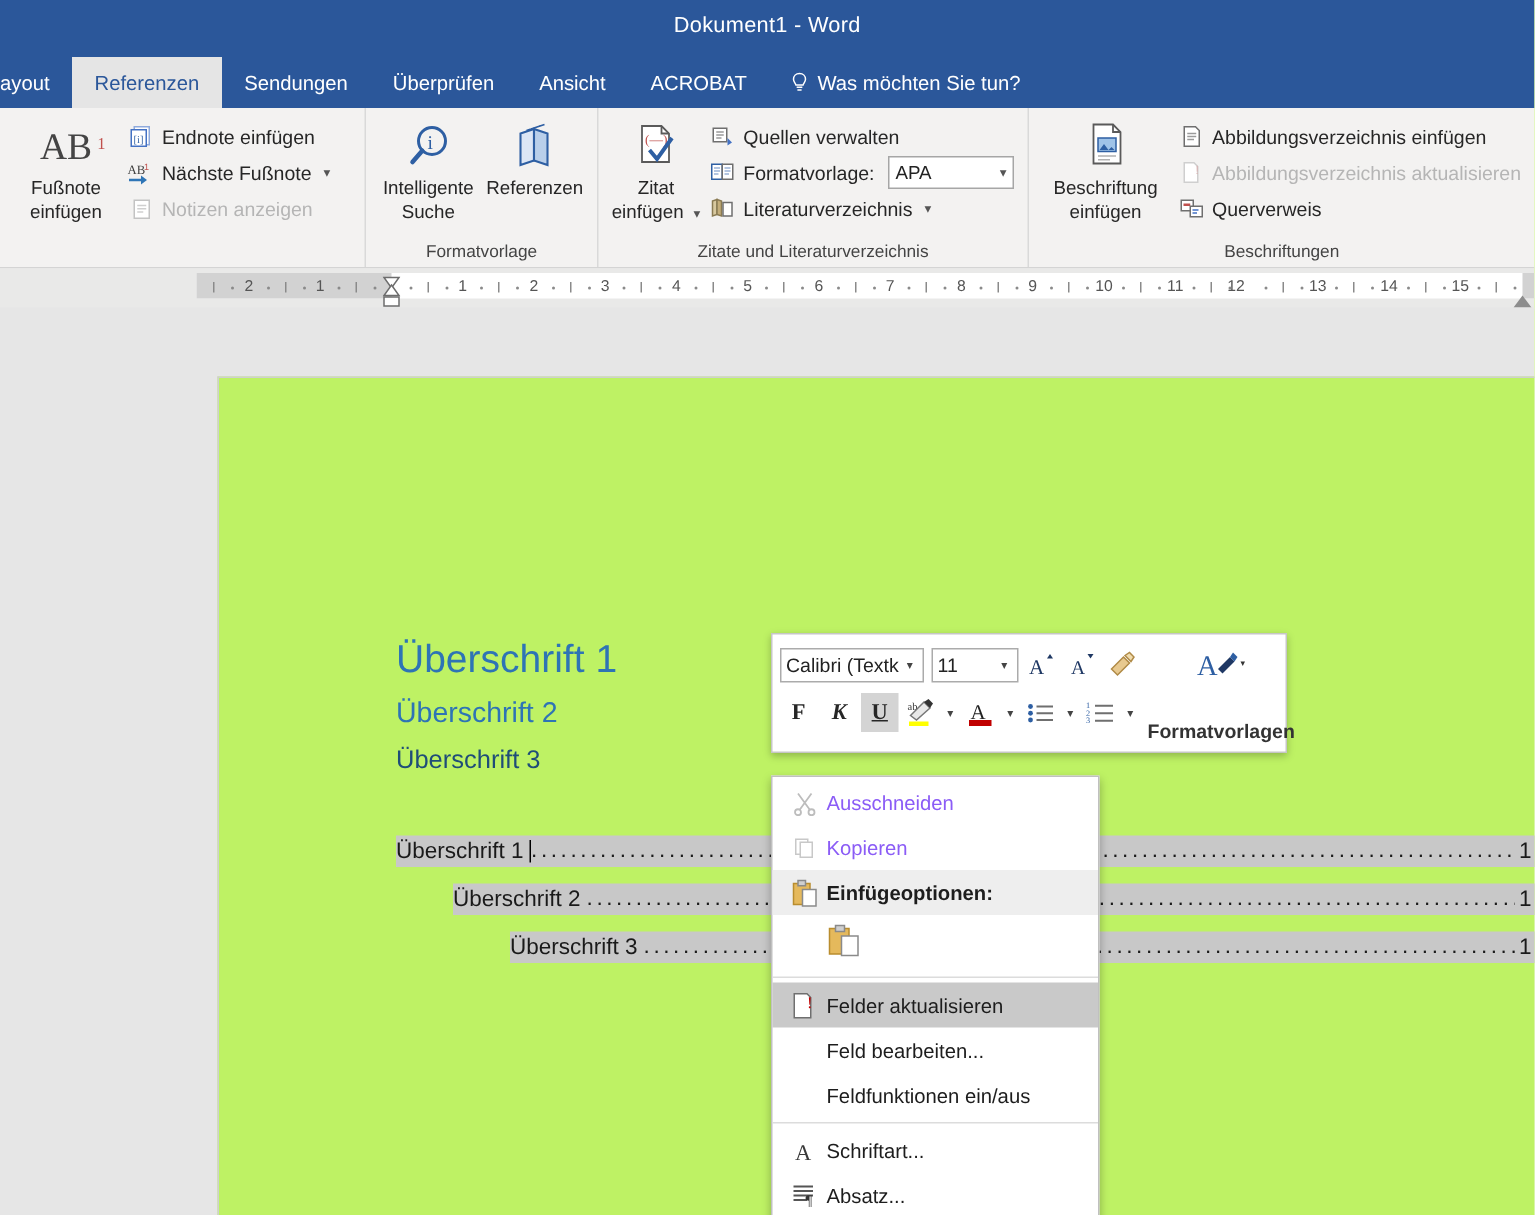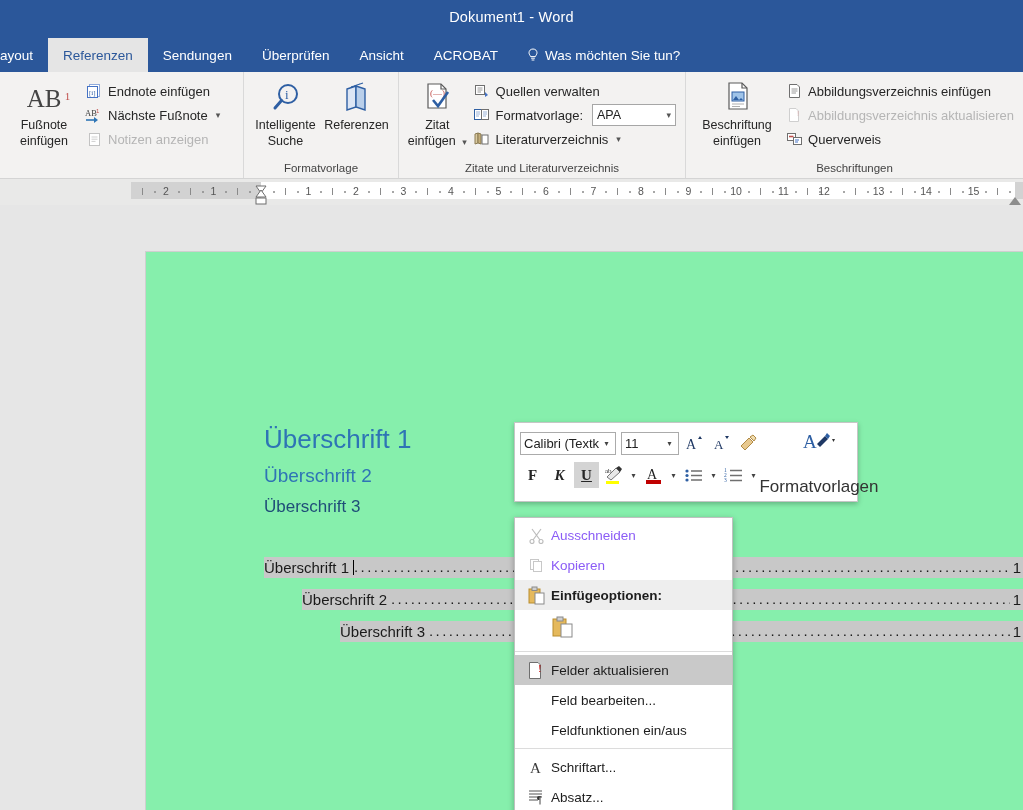--- a/index.html
+++ b/index.html
@@ -102,21 +102,21 @@
   .indent-bot{
     position:absolute;left:255px;top:10px;width:12px;height:10px;
   }
   .rt-marker{position:absolute;right:2px;top:18px;width:0;height:0;border-left:6px solid transparent;border-right:6px solid transparent;border-bottom:8px solid #8d8d8d;}
 
   
   .canvas{
     position:absolute;left:0;right:0;top:205px;bottom:0;background:#e6e6e6;
   }
   .page{
-    position:absolute;left:145px;top:46px;right:0;bottom:0;background:#86efac;
+    position:absolute;left:145px;top:46px;right:0;bottom:0;background:#bef264;
     border-top:1px solid #cfcfcf;border-left:1px solid #cfcfcf;
   }
 
   .doc{position:absolute;left:118px;top:170px;right:0;}
   .h1{font-family:"Liberation Sans",sans-serif;font-size:26px;color:#2e74b5;font-weight:400;margin:0;line-height:34px;}
   .h2{font-family:"Liberation Sans",sans-serif;font-size:19px;color:#2e74b5;font-weight:400;margin:7px 0 0 0;line-height:26px;}
   .h3{font-family:"Liberation Sans",sans-serif;font-size:17px;color:#1f4d78;font-weight:400;margin:6px 0 0 0;line-height:24px;}
 
   .toc{position:absolute;left:0;top:135px;right:0;}
   .toc-row{
@@ -137,21 +137,21 @@
     position:absolute;left:514px;top:422px;width:344px;height:80px;
     background:#ffffff;border:1px solid #c6c6c6;box-shadow:0 2px 5px rgba(0,0,0,.25);
     display:flex;box-sizing:border-box;
   }
   .mini-left{flex:1;display:flex;flex-direction:column;padding:4px 5px 0 5px;box-sizing:border-box;}
   .mini-row{display:flex;align-items:center;height:32px;gap:2px;}
   .mini-sep{width:1px;height:62px;background:#dddddd;align-self:center;}
   .mini-right{
     width:108px;display:flex;flex-direction:column;align-items:center;justify-content:center;
   }
-  .mini-right .lbl{font-size:17px;color:#333;margin-top:17px;}
+  .mini-right .lbl{font-size:13px;color:#333;margin-top:17px;font-weight:bold;}
   .fontbox{
     width:96px;height:23px;border:1px solid #ababab;background:#fff;
     display:flex;align-items:center;justify-content:space-between;
     font-size:13px;color:#222;padding:0 3px;box-sizing:border-box;overflow:hidden;
   }
   .sizebox{
     width:58px;height:23px;border:1px solid #ababab;background:#fff;
     display:flex;align-items:center;justify-content:space-between;
     font-size:13px;color:#222;padding:0 3px;box-sizing:border-box;margin-left:3px;
   }

